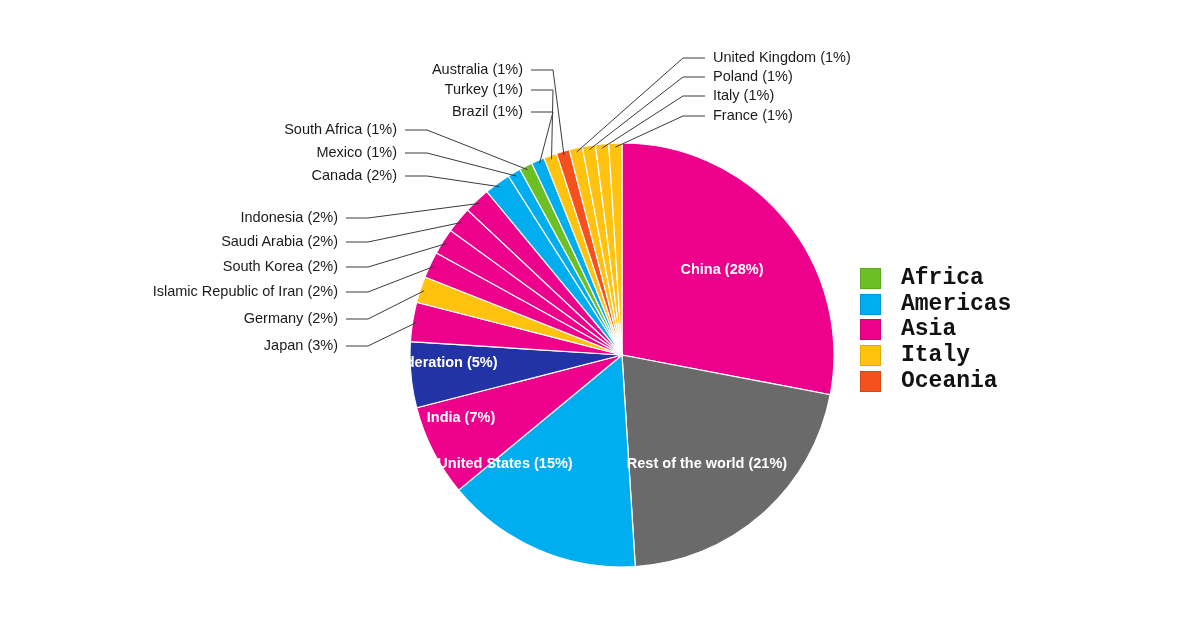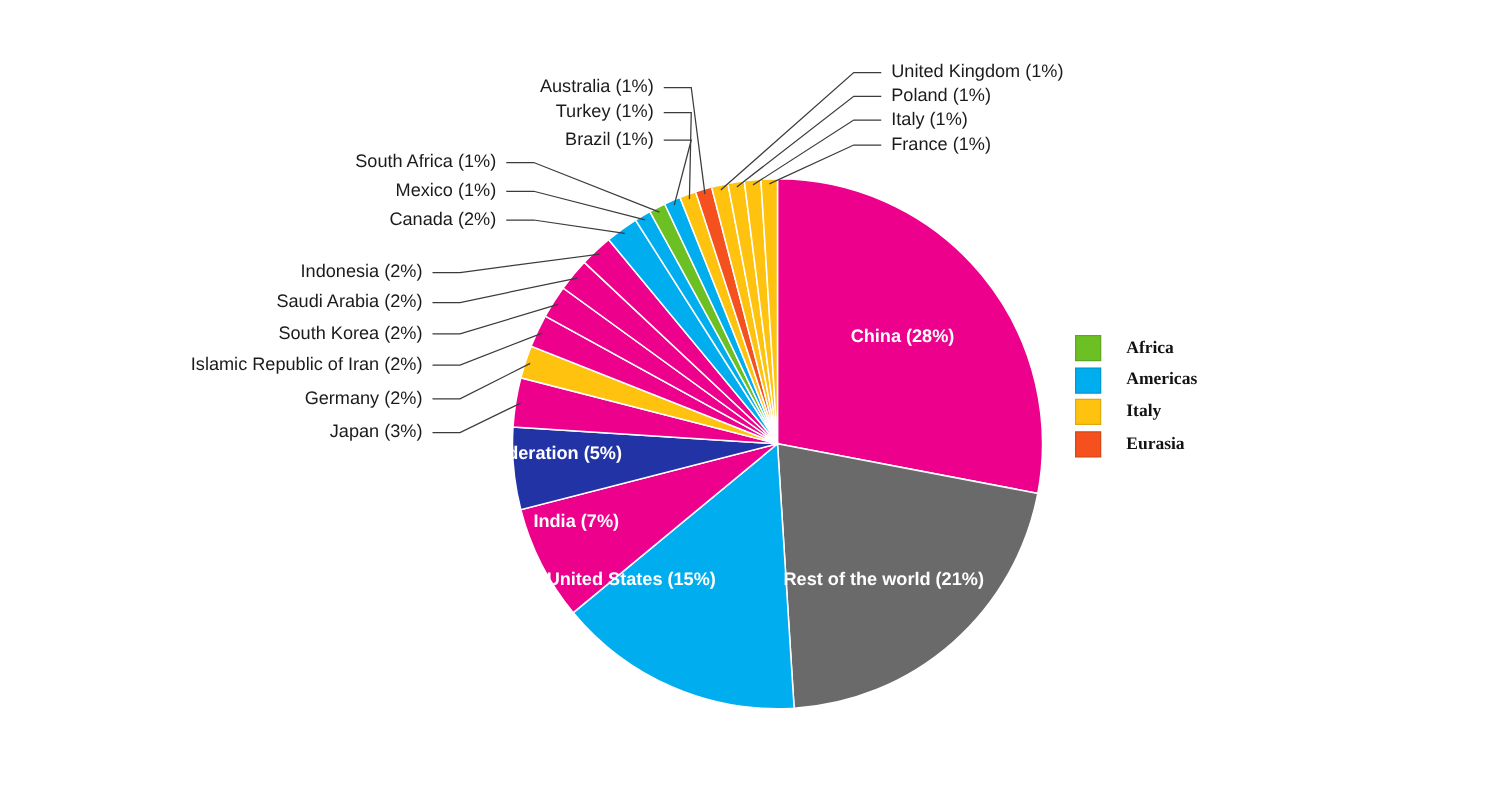--- a/index.html
+++ b/index.html
@@ -45,22 +45,22 @@
     height:25.6px;
   }
   .legend-swatch{
     width:21px;height:21px;
     flex:0 0 21px;
     border:1px solid rgba(0,0,0,0.12);
     box-sizing:border-box;
   }
   .legend-text{
     margin-left:20px;
-    font-family:Liberation Serif, serif;
-    font-size:14px;
+    font-family:Liberation Mono, monospace;
+    font-size:23px;
     font-weight:bold;
     color:#121212;
     white-space:nowrap;
     line-height:1;
   }
 </style>
 </head>
 <body>
 
 <div id="stage">
@@ -137,22 +137,26 @@
   <div id="legend">
       <div class="legend-row">
         <span class="legend-swatch" style="background: rgb(108, 192, 36);"></span>
         <span class="legend-text">Africa</span>
       </div>
       <div class="legend-row">
         <span class="legend-swatch" style="background: rgb(0, 174, 239);"></span>
         <span class="legend-text">Americas</span>
       </div>
       <div class="legend-row">
+        <span class="legend-swatch" style="background: rgb(236, 0, 140);"></span>
+        <span class="legend-text">Asia</span>
+      </div>
+      <div class="legend-row">
         <span class="legend-swatch" style="background: rgb(255, 194, 14);"></span>
         <span class="legend-text">Italy</span>
       </div>
       <div class="legend-row">
         <span class="legend-swatch" style="background: rgb(244, 81, 30);"></span>
-        <span class="legend-text">Eurasia</span>
+        <span class="legend-text">Oceania</span>
       </div>
     </div>
 
 </div>
 
 </body></html>

